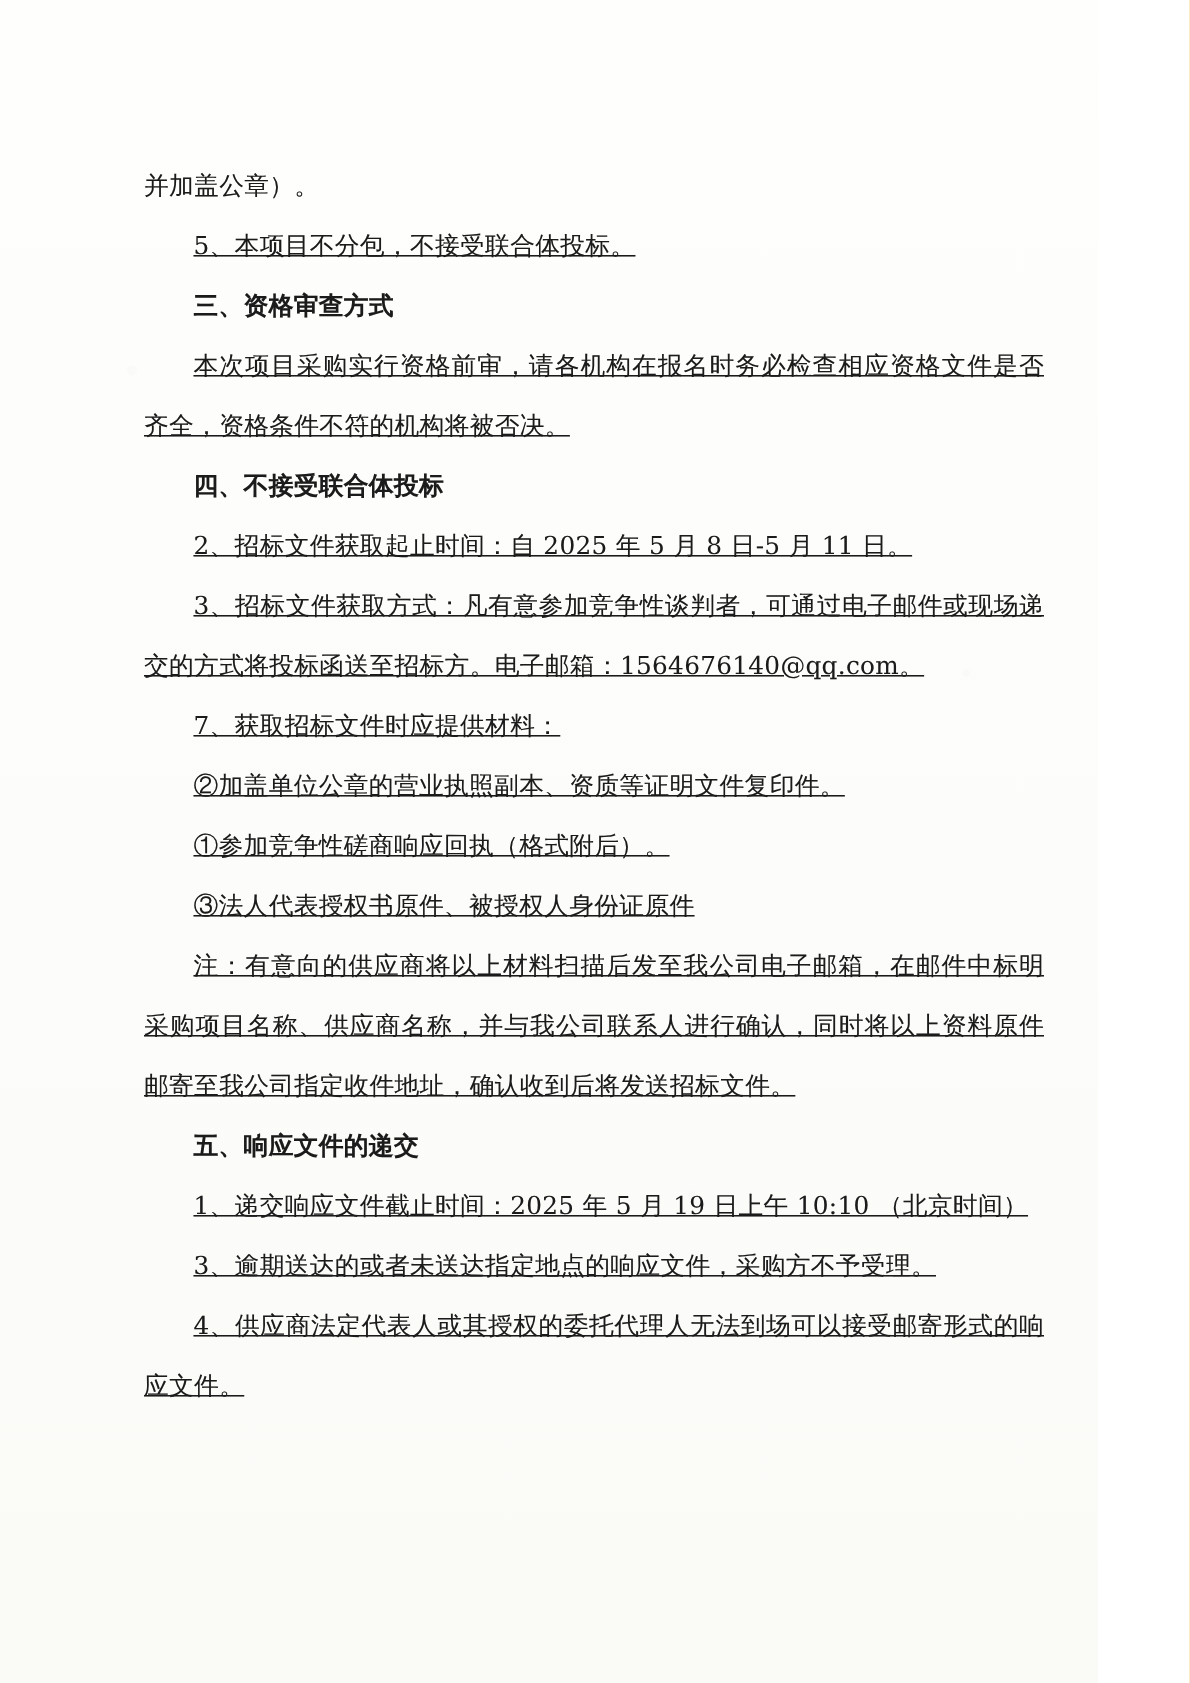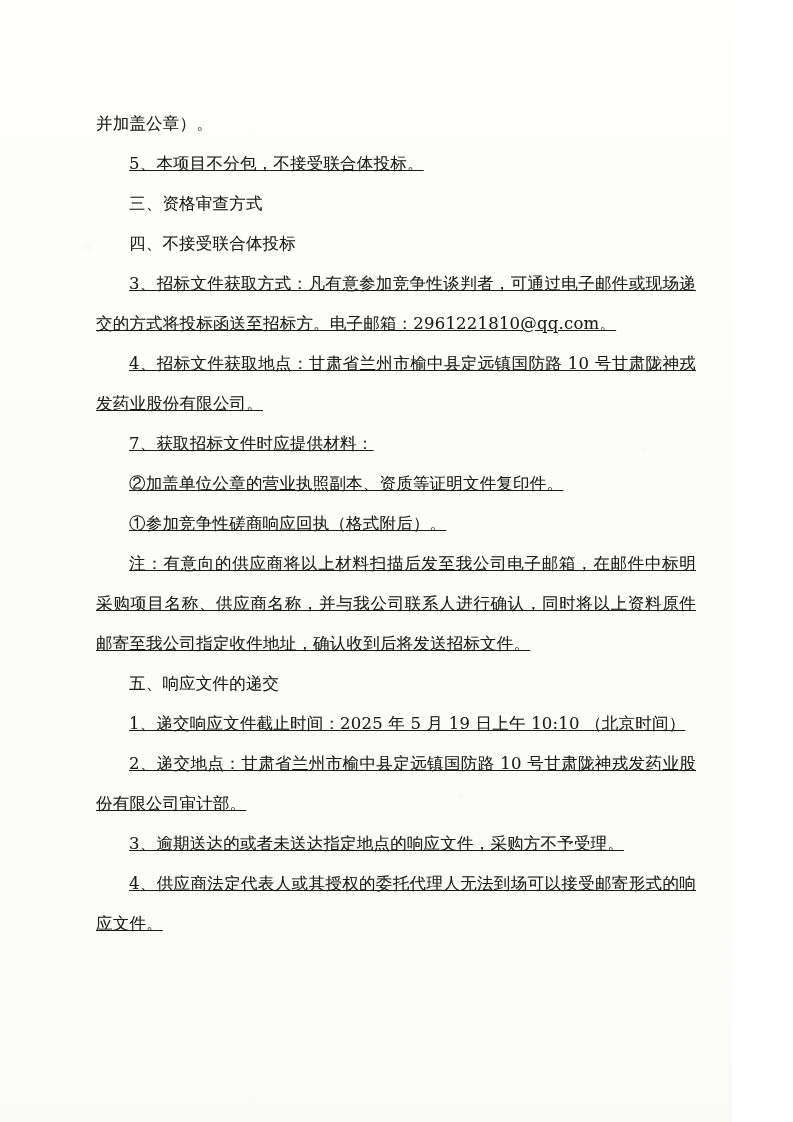--- a/index.html
+++ b/index.html
@@ -42,44 +42,45 @@
     letter-spacing: 0.2px;
     text-align: justify;
     font-family: "DejaVu Serif", "Liberation Serif", serif;
   }
   .indent {
     text-indent: 33px;
     text-decoration: underline;
   }
   .heading {
     text-indent: 33px;
-    font-weight: normal;
+    font-weight: bold;
   }
   
   .content p {
     text-shadow: 0 0 0.4px rgba(0,0,0,0.25);
   }
 </style>
 </head>
 <body>
 
 <div class="page">
   <div class="paper-texture"></div>
 
   <div class="content">
     <p class="plain">并加盖公章）。</p>
     <p class="indent">5、本项目不分包，不接受联合体投标。</p>
     <p class="heading">三、资格审查方式</p>
+    <p class="indent">本次项目采购实行资格前审，请各机构在报名时务必检查相应资格文件是否齐全，资格条件不符的机构将被否决。</p>
     <p class="heading">四、不接受联合体投标</p>
-    <p class="indent">3、招标文件获取方式：凡有意参加竞争性谈判者，可通过电子邮件或现场递交的方式将投标函送至招标方。电子邮箱：2961221810@qq.com。</p>
-    <p class="indent">4、招标文件获取地点：甘肃省兰州市榆中县定远镇国防路 10 号甘肃陇神戎发药业股份有限公司。</p>
+    <p class="indent">2、招标文件获取起止时间：自 2025 年 5 月 8 日-5 月 11 日。</p>
+    <p class="indent">3、招标文件获取方式：凡有意参加竞争性谈判者，可通过电子邮件或现场递交的方式将投标函送至招标方。电子邮箱：1564676140@qq.com。</p>
     <p class="indent">7、获取招标文件时应提供材料：</p>
     <p class="indent">②加盖单位公章的营业执照副本、资质等证明文件复印件。</p>
     <p class="indent">①参加竞争性磋商响应回执（格式附后）。</p>
+    <p class="indent">③法人代表授权书原件、被授权人身份证原件</p>
     <p class="indent">注：有意向的供应商将以上材料扫描后发至我公司电子邮箱，在邮件中标明采购项目名称、供应商名称，并与我公司联系人进行确认，同时将以上资料原件邮寄至我公司指定收件地址，确认收到后将发送招标文件。</p>
     <p class="heading">五、响应文件的递交</p>
     <p class="indent">1、递交响应文件截止时间：2025 年 5 月 19 日上午 10:10 （北京时间）</p>
-    <p class="indent">2、递交地点：甘肃省兰州市榆中县定远镇国防路 10 号甘肃陇神戎发药业股份有限公司审计部。</p>
     <p class="indent">3、逾期送达的或者未送达指定地点的响应文件，采购方不予受理。</p>
     <p class="indent">4、供应商法定代表人或其授权的委托代理人无法到场可以接受邮寄形式的响应文件。</p>
 
   </div>
 </div>
 
 </body></html>

